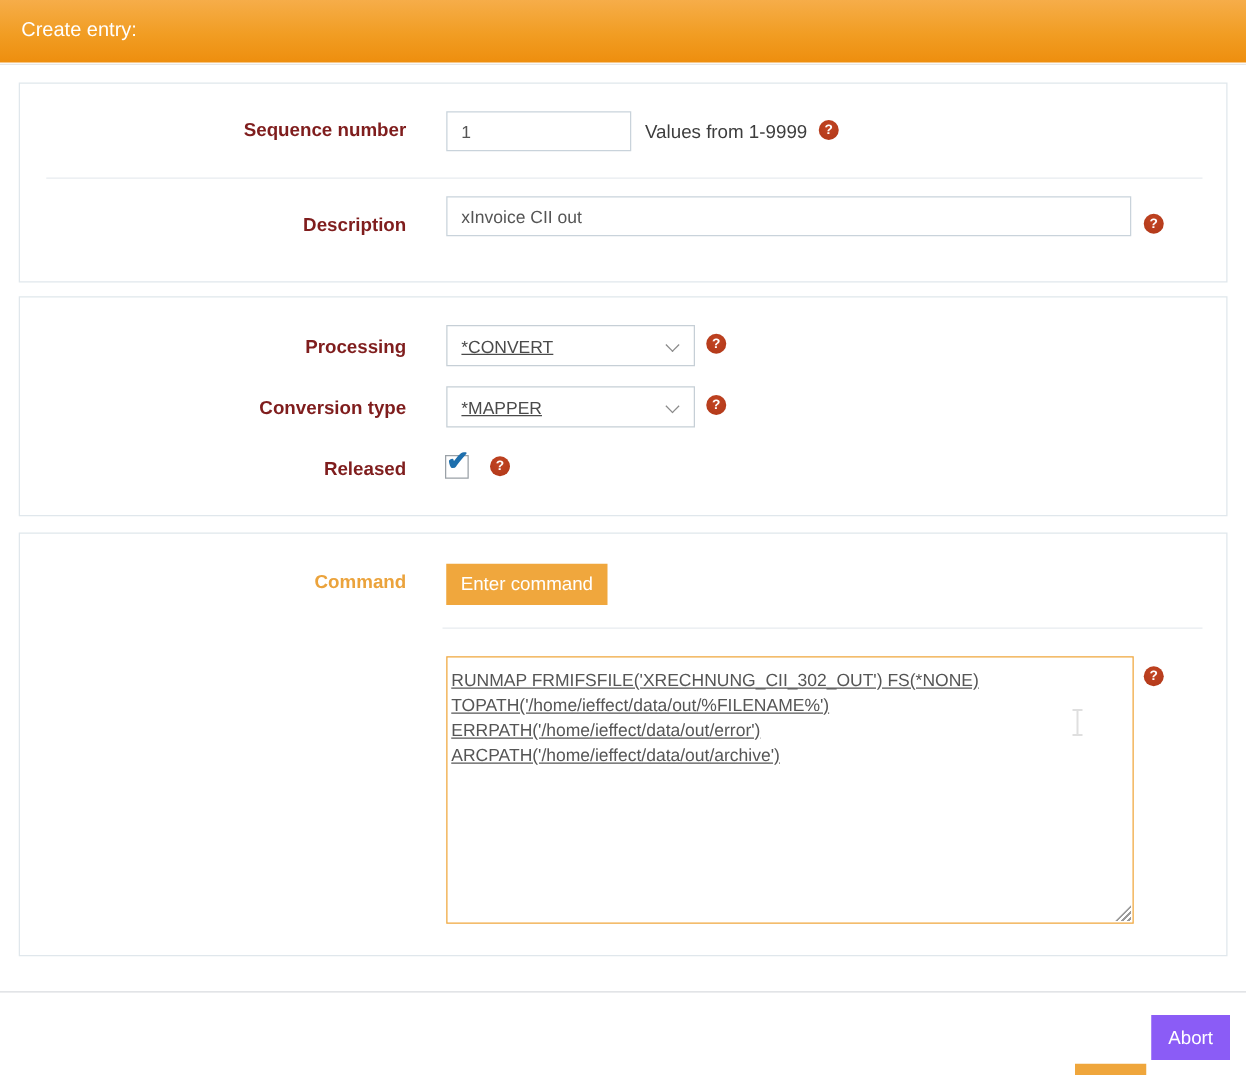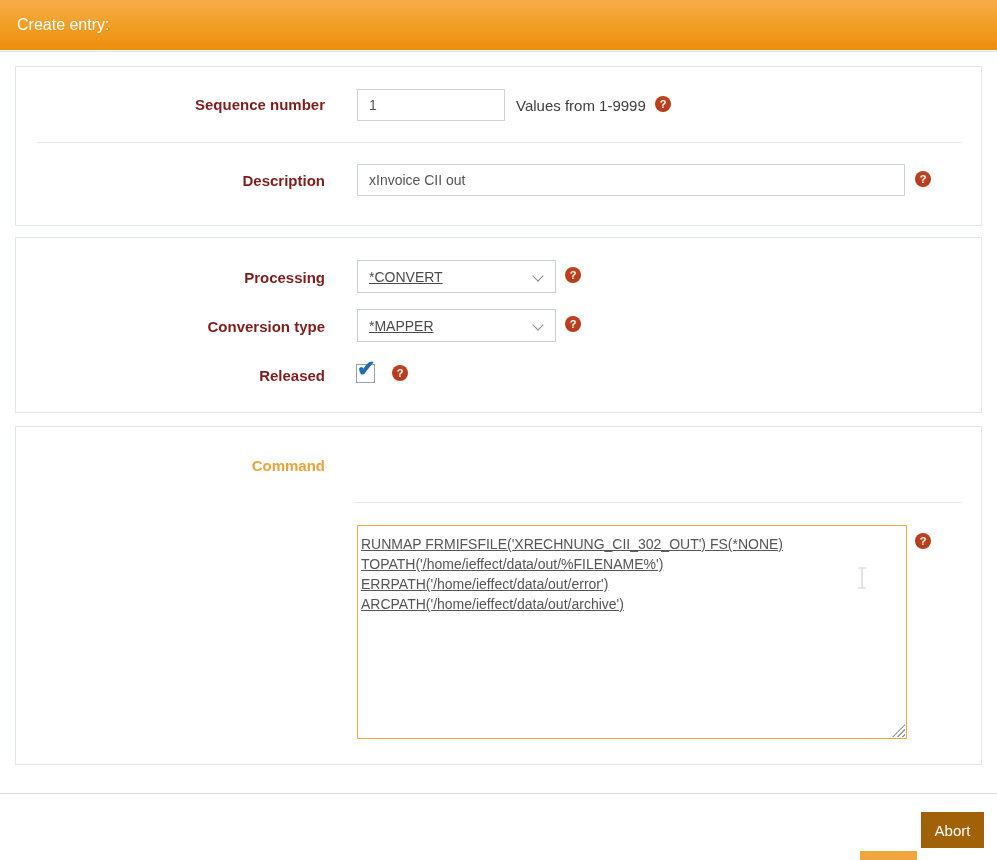--- a/index.html
+++ b/index.html
@@ -69,41 +69,41 @@
 
   
   .ibeam { position:absolute; pointer-events:none; }
 
   
   .footer-divider { position:absolute; left:0; top:793px; width:997px; height:1px;
     background:#d9dcdf; }
   .btn-save  { position:absolute; left:860px; top:812px; width:57px; height:36px;
     background:#efa63c;margin-top:39px; }
   .btn-abort { position:absolute; left:921px; top:812px; width:63px; height:36px;
-    background:#a16207; }
+    background:#8b5cf6; }
 </style>
 </head>
 <body>
 
 <div class="header">
   <div class="header-title">Create entry:</div>
 </div>
 <div class="header-underline"></div>
 
 <div class="panel" id="panel-general">
 
   <div class="field-label" style="top:29px;">Sequence number</div>
   <input class="text-input" style="left: 341px; top: 22px; width: 148px; height: 32px;" value="1">
   <div class="hint-text" style="left:500px; top:30px;">Values from 1-9999</div>
   <span class="help-icon" style="left:639px; top:29px;">?</span>
 
   <div class="divider" style="top:75px; left:21px; width:925px;"></div>
 
   <div class="field-label" style="top:105px;">Description</div>
-  <input class="text-input" style="left: 341px; top: 97px; width: 548px; height: 32px;" value="xInvoice CII out">
+  <input class="text-input" style="left: 341px; top: 90px; width: 548px; height: 32px;" value="xInvoice CII out">
   <span class="help-icon" style="left:899px; top:104px;">?</span>
 </div>
 
 <div class="panel" id="panel-processing">
 
   <div class="field-label" style="top:31px;">Processing</div>
   <div class="select-wrap" style="left:341px; top:22px;">
     <select>
       <option>*CONVERT</option>
     </select>
@@ -123,20 +123,21 @@
   <div class="field-label" style="top:129px;">Released</div>
   <div class="checkbox" style="left:340px; top:126px;">
     <span class="checkmark">✔</span>
   </div>
   <span class="help-icon" style="left:376px; top:127px;">?</span>
 </div>
 
 <div class="panel" id="panel-command">
 
   <div class="field-label accent" style="top:30px;">Command</div>
+  <button class="btn btn-enter-command">Enter command</button>
 
   <div class="divider" style="top:75px; left:338px; width:608px;"></div>
 
   <div class="textarea-wrap">
     <textarea spellcheck="false" style="">RUNMAP FRMIFSFILE('XRECHNUNG_CII_302_OUT') FS(*NONE)
 TOPATH('/home/ieffect/data/out/%FILENAME%')
 ERRPATH('/home/ieffect/data/out/error')
 ARCPATH('/home/ieffect/data/out/archive')</textarea>
     <div class="resize-handle"></div>
   </div>

